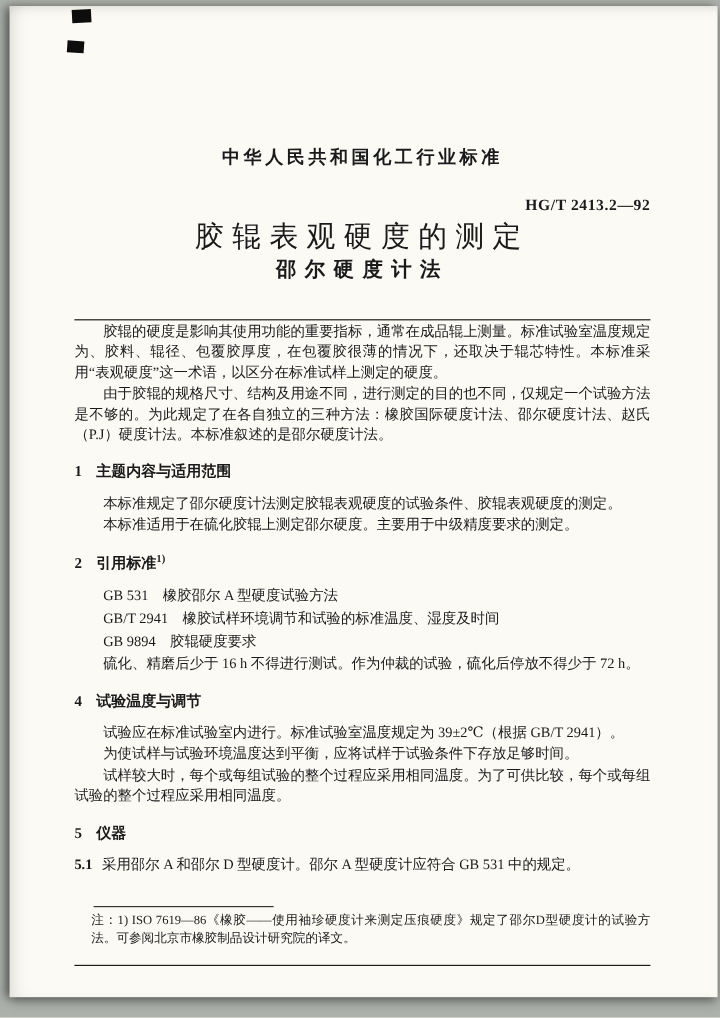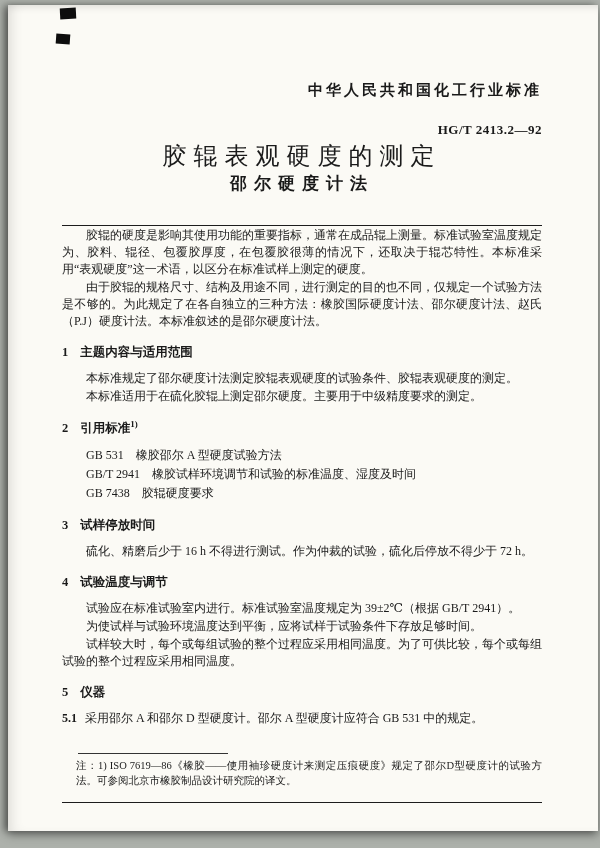--- a/index.html
+++ b/index.html
@@ -15,21 +15,21 @@
     position:absolute; left:8px; top:5px; width:590px; height:826px;
     background:#fbfaf5;
     box-shadow:-4px 0 7px rgba(0,0,0,.38), 0 4px 9px rgba(0,0,0,.35),
                inset 10px 0 14px -8px rgba(0,0,0,.14), inset 0 8px 10px -7px rgba(0,0,0,.12);
   }
   .artifact { position:absolute; background:#0d0d0d; }
   .a1 { left:52px; top:3px;  width:16px; height:11px; transform:rotate(-3deg); }
   .a2 { left:48px; top:29px; width:14px; height:10px; transform:rotate(4deg); }
   .content { position:absolute; left:54px; right:56px; top:0; }
 
-  .org   { text-align:right; font-weight:bold; font-size:15px; letter-spacing:3px; margin-top:76px; }
+  .org   { text-align:center; font-weight:bold; font-size:15px; letter-spacing:3px; margin-top:117px; }
   .std-num { text-align:right; font-weight:bold; font-size:13px; margin-top:22px; letter-spacing:.5px; }
   .title1 { text-align:center; font-weight:normal; font-size:24px; letter-spacing:7px; margin-top:2px; }
   .title2 { text-align:center; font-weight:bold; font-size:17px; letter-spacing:7px; margin-top:0; }
 
   .rule { border:none; border-top:1.6px solid #1c1c1c; }
   .top-rule { margin-top:30px; }
 
   .body-p { font-size:12px; line-height:17px; text-indent:2em; margin-top:1px; text-align:justify; }
   .first-p { margin-top:12px; }
 
@@ -74,25 +74,22 @@
       <span class="sec-num">1</span><span>主题内容与适用范围</span>
     </div>
     <p class="body-p">本标准规定了邵尔硬度计法测定胶辊表观硬度的试验条件、胶辊表观硬度的测定。</p>
     <p class="body-p">本标准适用于在硫化胶辊上测定邵尔硬度。主要用于中级精度要求的测定。</p>
 
     <div class="sec-head">
       <span class="sec-num">2</span><span>引用标准</span><sup>1)</sup>
     </div>
     <p class="ref-line">GB 531　橡胶邵尔 A 型硬度试验方法</p>
     <p class="ref-line">GB/T 2941　橡胶试样环境调节和试验的标准温度、湿度及时间</p>
-    <p class="ref-line">GB 7438　胶辊硬度要求</p>
+    <p class="ref-line">GB 9894　胶辊硬度要求</p>
 
-    <div class="sec-head">
-      <span class="sec-num">3</span><span>试样停放时间</span>
-    </div>
     <p class="body-p">硫化、精磨后少于 16 h 不得进行测试。作为仲裁的试验，硫化后停放不得少于 72 h。</p>
 
     <div class="sec-head">
       <span class="sec-num">4</span><span>试验温度与调节</span>
     </div>
     <p class="body-p">试验应在标准试验室内进行。标准试验室温度规定为 39±2℃（根据 GB/T 2941）。</p>
     <p class="body-p">为使试样与试验环境温度达到平衡，应将试样于试验条件下存放足够时间。</p>
     <p class="body-p">试样较大时，每个或每组试验的整个过程应采用相同温度。为了可供比较，每个或每组试验的整个过程应采用相同温度。</p>
 
     <div class="sec-head">

